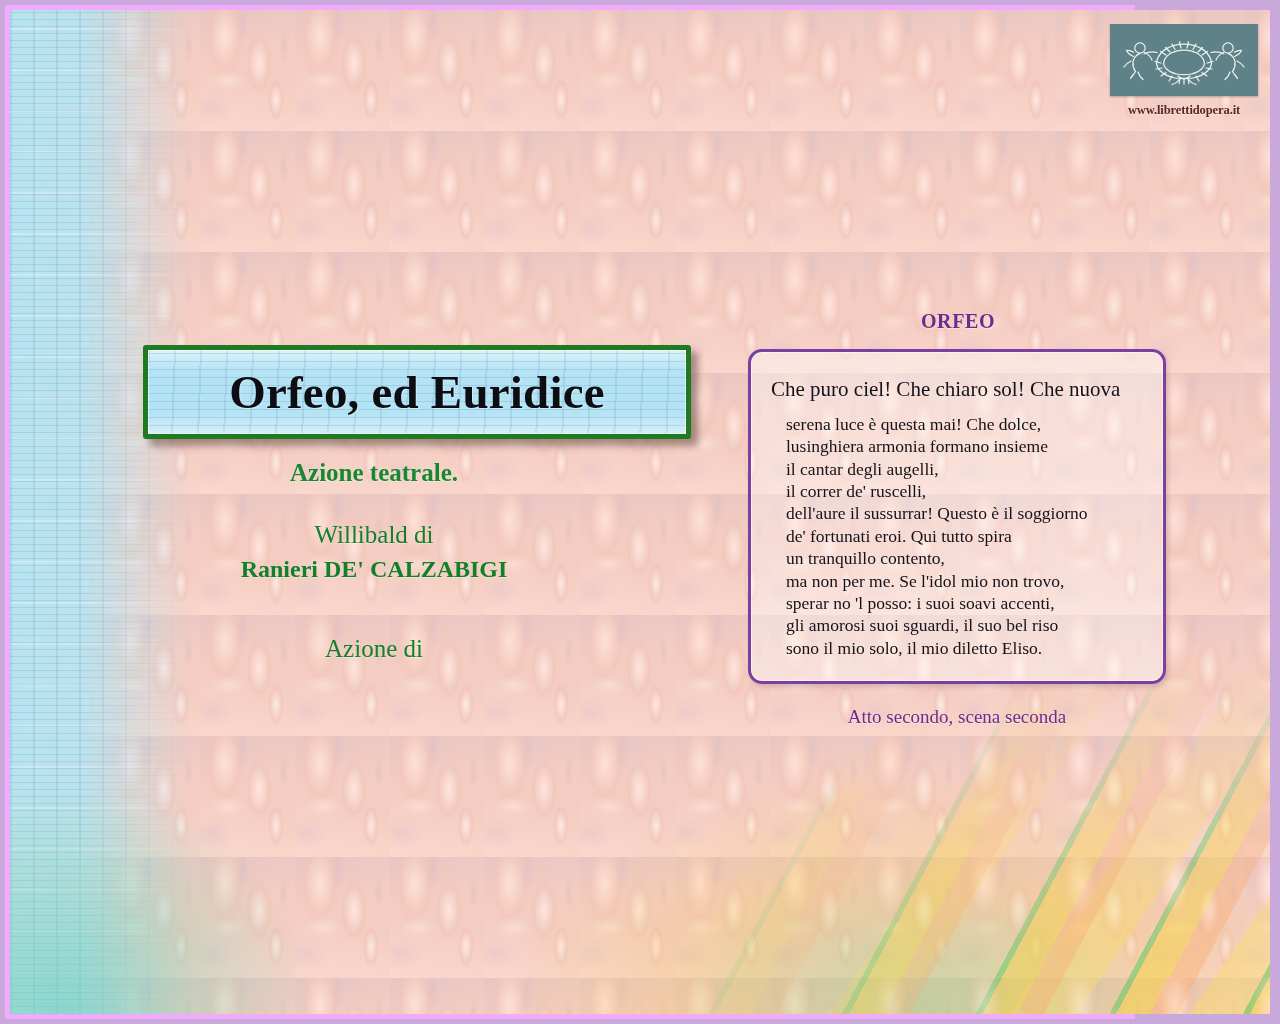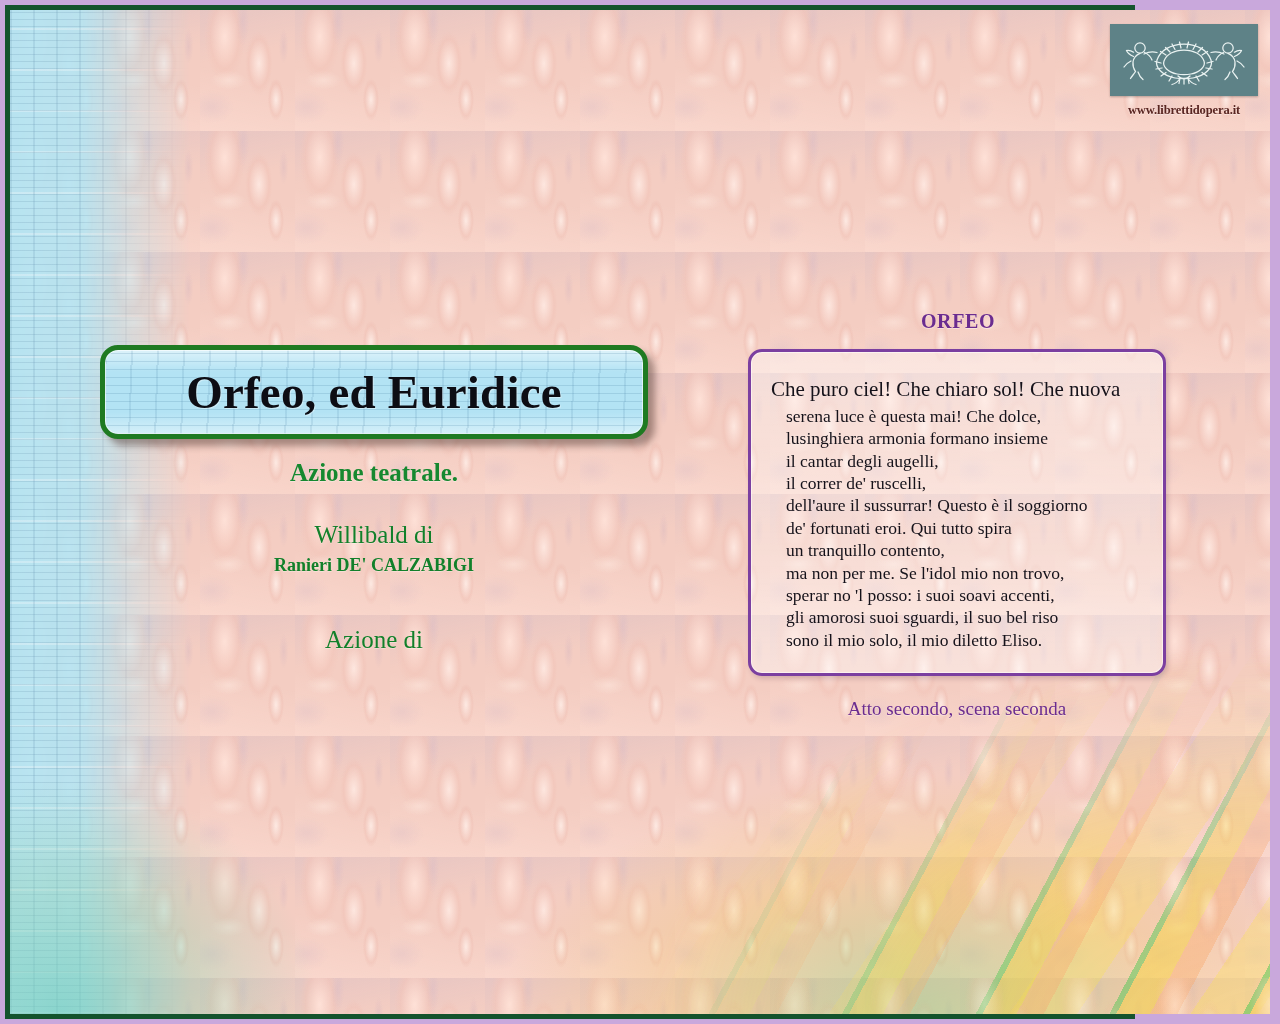--- a/index.html
+++ b/index.html
@@ -11,21 +11,21 @@
   }
 
   
   .page-frame {
     position:absolute; left:0; top:0; width:1280px; height:1024px;
     background:#c9a8dc;            
     padding:5px;
   }
   .page-frame-inner {
     position:absolute; left:5px; top:5px; width:1130px; height:1014px;
-    background:#14532d;            
+    background:#f0abfc;            
     padding:19px;
   }
   .canvas {
     position:absolute; left:5px; top:5px; width:1260px; height:1004px;
     overflow:hidden;
     background:#f2cfc4;
   }
 
   
   .bg-layer { position:absolute; left:0; top:0; width:100%; height:100%; }
@@ -109,62 +109,62 @@
   .logo-url {
     margin-top:7px; font-size:12.5px; font-weight:bold; color:#5a2622;
     letter-spacing:-.1px; text-shadow:0 1px 0 rgba(255,255,255,.45);
     font-family:"Liberation Serif", serif;
   }
 
   
   .title-wrap { position:absolute; left:90px; top:335px; width:560px; z-index:5; }
   .title-plaque {
     position:relative; width:548px; height:94px;
-    border:5px solid #1f7a22; border-radius:18px;
+    border:5px solid #1f7a22; border-radius:3px;
     background-color:#b3e3f4;
     background-image:
       repeating-linear-gradient(0deg, rgba(70,125,160,.20) 0px, rgba(70,125,160,.20) 1px, rgba(0,0,0,0) 1px, rgba(0,0,0,0) 8px),
       repeating-linear-gradient(92deg, rgba(60,115,155,.13) 0px, rgba(60,115,155,.13) 2px, rgba(0,0,0,0) 2px, rgba(0,0,0,0) 26px),
       linear-gradient(180deg, rgba(255,255,255,.55) 0%, rgba(255,255,255,0) 26%, rgba(255,255,255,0) 74%, rgba(255,255,255,.45) 100%);
     box-shadow:7px 7px 7px rgba(60,35,30,.42), inset 0 0 0 1px rgba(255,255,255,.6);
-    display:flex; align-items:center; justify-content:center;
+    display:flex; align-items:center; justify-content:center;margin-left:43px;
   }
   .title-text {
     font-size:47px; font-weight:bold; color:#0d0d14;
     letter-spacing:.2px; line-height:1;
     text-shadow:1px 1px 0 rgba(255,255,255,.35);
   }
 
   .subtitle-genre {
     margin-top:20px; text-align:center; width:548px;
     font-size:25px; font-weight:bold; color:#16882f;
     text-shadow:0 1px 0 rgba(255,255,255,.35);
   }
   .credit-block { width:548px; text-align:center; color:#12802a; }
   .credit-block.first { margin-top:31px; }
   .credit-block.second { margin-top:46px; }
   .credit-role { font-size:25px; line-height:1.38; text-shadow:0 1px 0 rgba(255,255,255,.3); }
-  .credit-name { font-size:18px; font-weight:bold; line-height:1.38; text-shadow:0 1px 0 rgba(255,255,255,.3); }
+  .credit-name { font-size:24px; font-weight:bold; line-height:1.38; text-shadow:0 1px 0 rgba(255,255,255,.3); }
 
   
   .quote-col { position:absolute; left:738px; top:300px; width:420px; z-index:5; }
   .quote-character {
     text-align:center; font-size:20px; font-weight:bold; color:#6b2c8f;
     letter-spacing:.6px; margin-bottom:16px;
     text-shadow:0 1px 0 rgba(255,255,255,.4);
   }
   .quote-box {
     position:relative; width:418px; min-height:320px;
     border:3px solid #7b3fa0; border-radius:14px;
     background:linear-gradient(180deg, rgba(255,255,255,.40) 0%, rgba(255,255,255,.30) 55%, rgba(255,255,255,.40) 100%);
     box-shadow:inset 0 0 0 1px rgba(255,255,255,.55), 2px 3px 5px rgba(70,40,70,.18);
     padding:24px 14px 22px 20px;
   }
   .verse-line { color:#15121a; line-height:1.28; white-space:nowrap; }
-  .verse-line.lead { font-size:21px; margin-bottom:2px; }
+  .verse-line.lead { font-size:21px; margin-bottom:10px; }
   .verse-line.cont { font-size:17.5px; padding-left:15px; }
   .quote-source {
     margin-top:22px; text-align:center; width:418px;
     font-size:19px; color:#6b2c8f;
     text-shadow:0 1px 0 rgba(255,255,255,.35);
   }
 </style>
 </head>
 <body>
 

